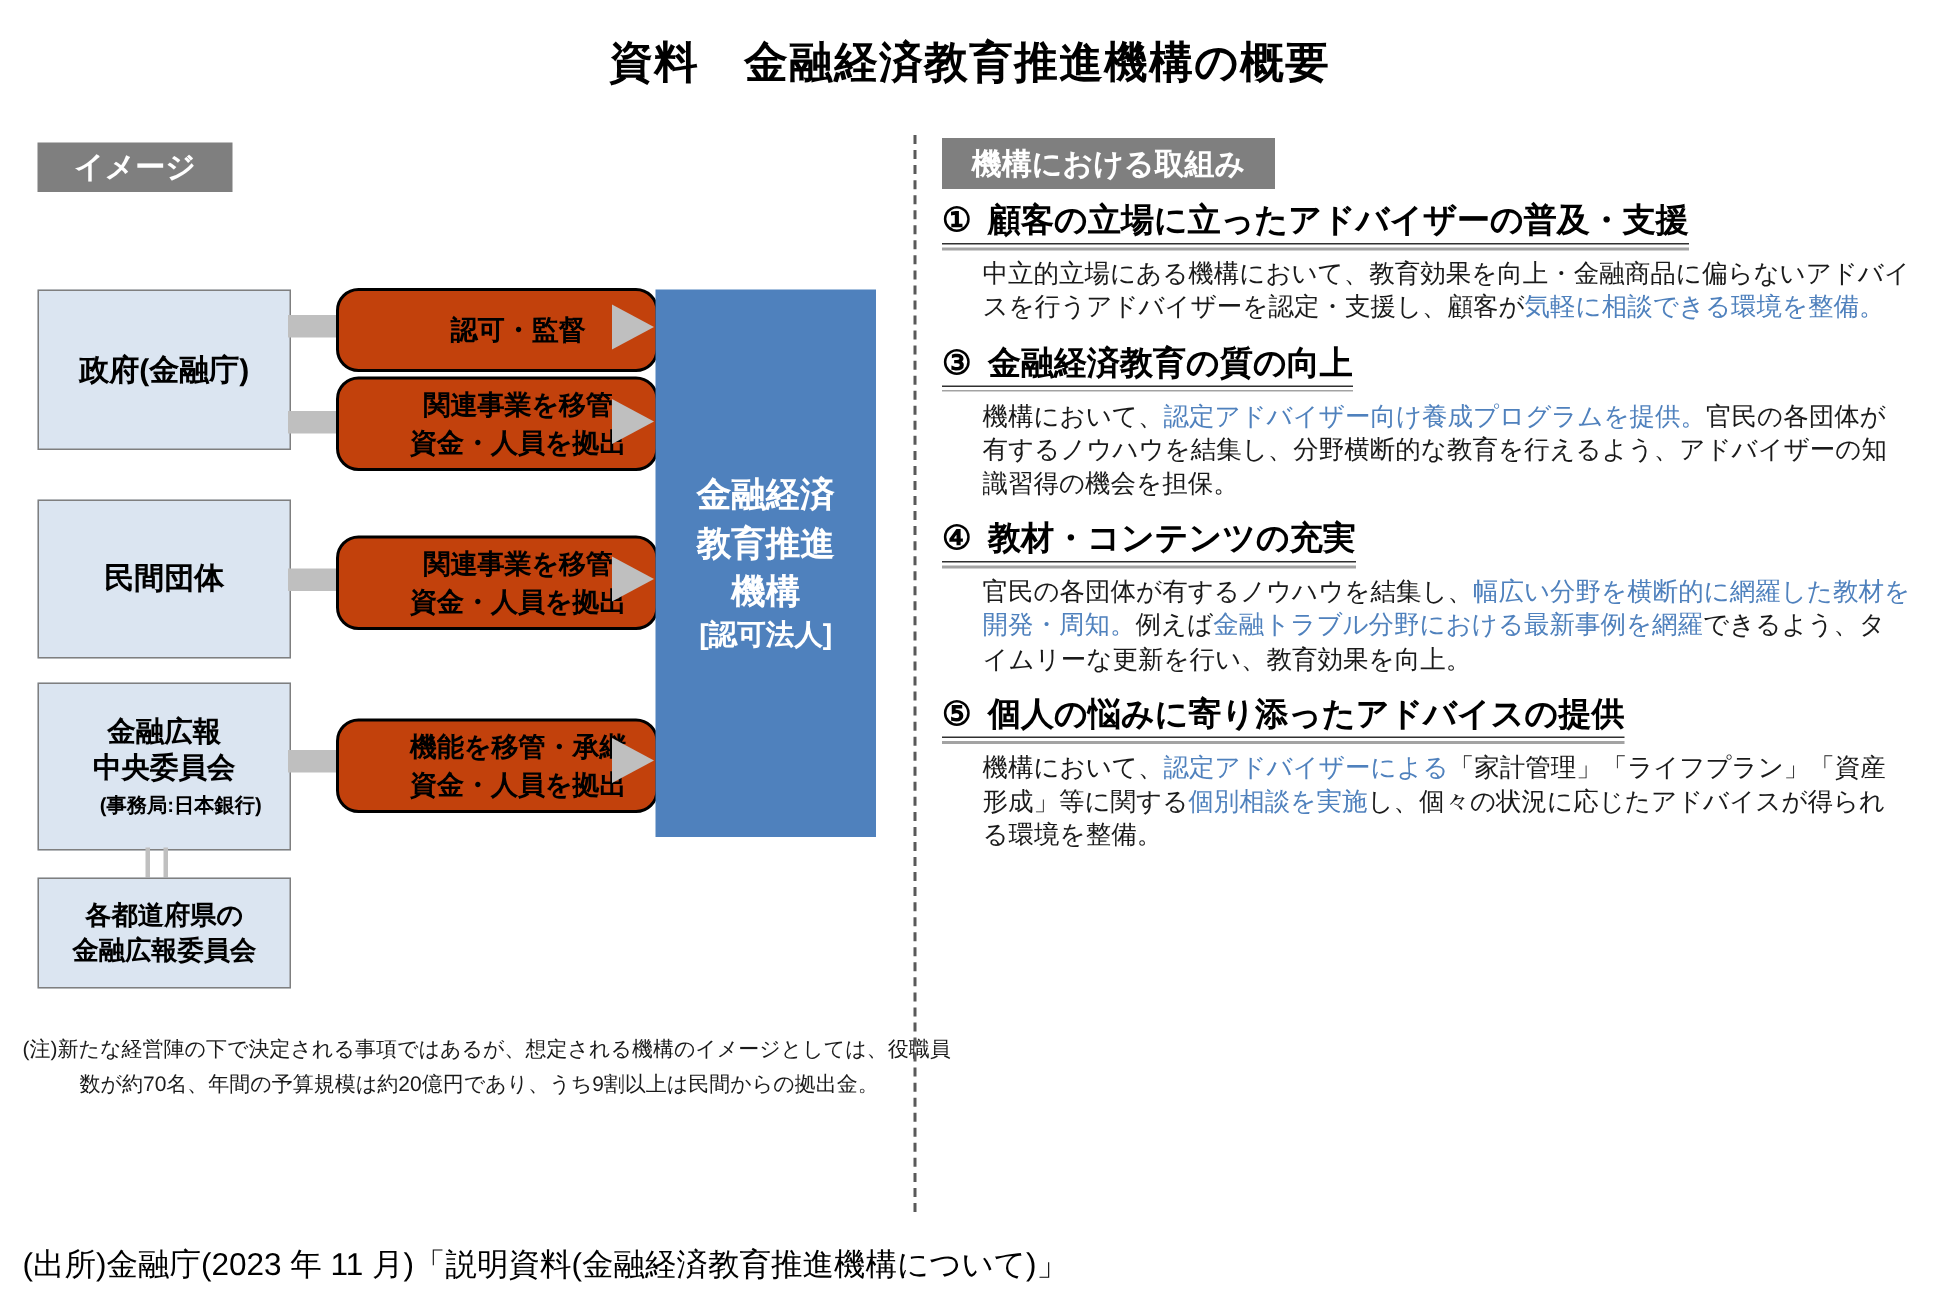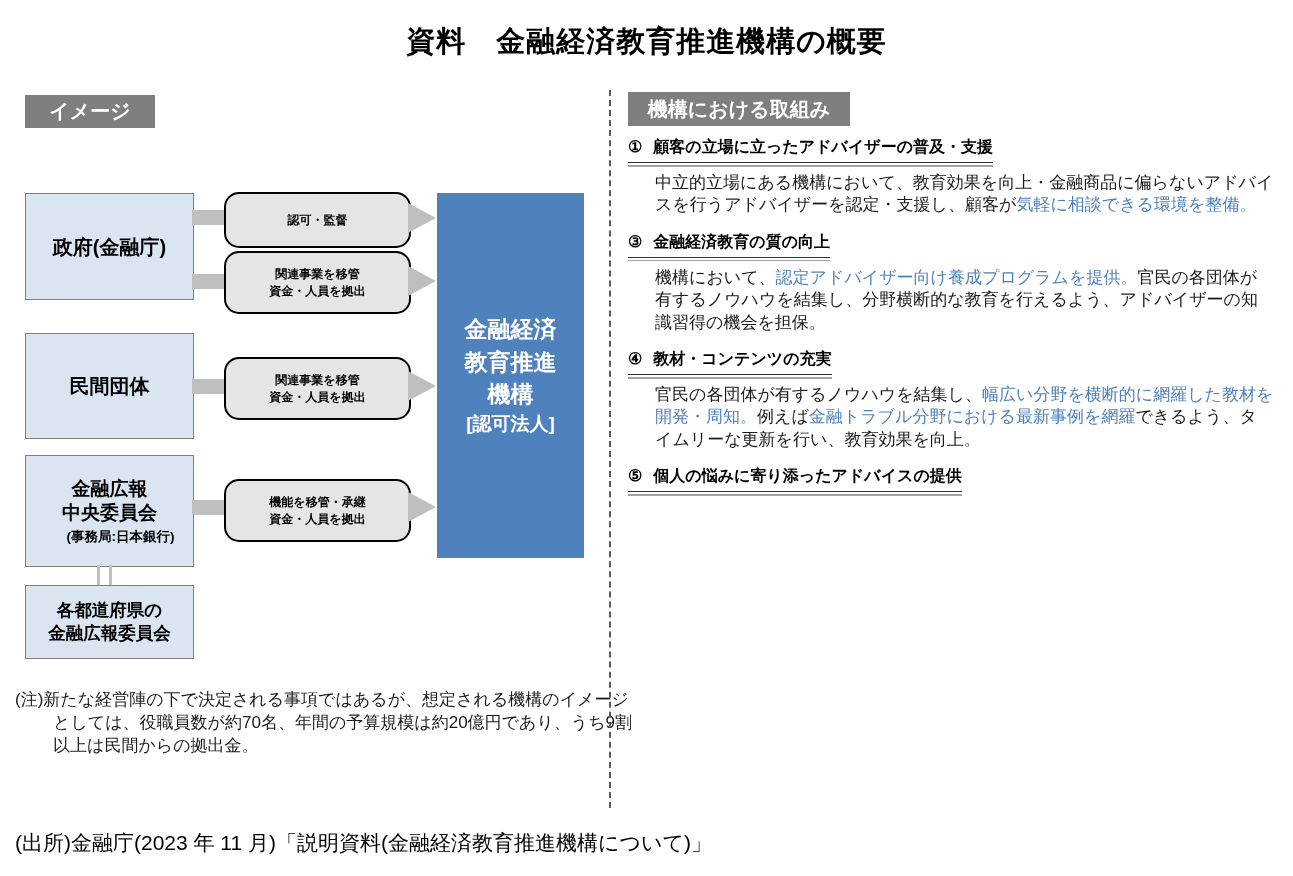--- a/index.html
+++ b/index.html
@@ -24,23 +24,23 @@
     display:flex;flex-direction:column;align-items:center;justify-content:center;
     font-weight:bold;color:#000;text-align:center;line-height:1.3;
   }
   .src-box.gov{top:193px;height:105px;font-size:20px;}
   .src-box.private{top:333px;height:104px;font-size:20px;}
   .src-box.kouhou{top:455px;height:110px;font-size:19px;}
   .src-box.kouhou .sub{font-size:13.5px;margin-top:2px;padding-left:22px;}
   .src-box.pref{top:585px;height:72px;font-size:17.5px;text-align:center;}
   
   .round-box{
-    position:absolute;left:224px;width:183px;background:#e5e5e5;border:2px solid #000;
+    position:absolute;left:224px;width:183px;background:#c2410c;border:2px solid #000;
     border-radius:15px;display:flex;flex-direction:column;align-items:center;justify-content:center;
-    font-weight:bold;font-size:12px;line-height:1.35;text-align:center;color:#000;
+    font-weight:bold;font-size:18px;line-height:1.35;text-align:center;color:#000;padding-left:28px;
   }
   .rb1{top:192px;height:52px;}
   .rb2{top:251px;height:59px;}
   .rb3{top:357px;height:59px;}
   .rb4{top:479px;height:59px;}
   
   .bar{position:absolute;left:192px;width:32px;height:15px;background:#bfbfbf;}
   .bar.b1{top:210px;} .bar.b2{top:274px;} .bar.b3{top:379px;} .bar.b4{top:500px;}
   .arrowhead{
     position:absolute;left:408px;width:0;height:0;
@@ -59,30 +59,30 @@
     display:flex;flex-direction:column;align-items:center;justify-content:center;
     color:#ffffff;font-weight:bold;text-align:center;line-height:1.4;
   }
   .center-box .big{font-size:23px;}
   .center-box .small{font-size:19px;margin-top:1px;}
   
   .divider{position:absolute;left:609px;top:90px;height:718px;width:0;border-left:2px dashed #595959;}
   
   .note{
     position:absolute;left:15px;top:688px;width:582px;
-    font-size:17px;line-height:23px;color:#1a1a1a;
+    font-size:14px;line-height:23px;color:#1a1a1a;
     padding-left:38px;text-indent:-38px;
   }
   
   .source{position:absolute;left:15px;top:829px;font-size:21px;color:#000;}
   
   .initiatives{position:absolute;left:628px;top:135px;width:646px;}
   .init-item{margin-bottom:13px;}
   .init-heading{
-    display:inline-block;position:relative;font-size:16px;font-weight:bold;color:#000;
+    display:inline-block;position:relative;font-size:22px;font-weight:bold;color:#000;
     line-height:24px;padding-bottom:3px;border-bottom:1.5px solid #303030;margin-bottom:9px;
   }
   .init-heading::after{
     content:'';position:absolute;left:0;right:0;bottom:-4.5px;height:1.5px;background:#a3a3a3;
   }
   .init-num{margin-right:11px;}
   .init-body{padding-left:27px;font-size:17px;line-height:22.4px;color:#1a1a1a;}
   .init-body .blue{color:#4f81bd;}
 </style>
 </head>
@@ -150,18 +150,18 @@
 
   <div class="note"><span>(注)</span><span>新たな経営陣の下で決定される事項ではあるが、想定される機構のイメージとしては、役職員数が約70名、年間の予算規模は約20億円であり、うち9割以上は民間からの拠出金。</span></div>
 
   <div class="divider"></div>
 
   <div class="chip right">機構における取組み</div>
   <div class="initiatives">
       <div class="init-item"><div class="init-heading"><span class="init-num">①</span><span>顧客の立場に立ったアドバイザーの普及・支援</span></div><div class="init-body"><span>中立的立場にある機構において、教育効果を向上・金融商品に偏らないアドバイスを行うアドバイザーを認定・支援し、顧客が</span><span class="blue">気軽に相談できる環境を整備。</span></div></div>
       <div class="init-item"><div class="init-heading"><span class="init-num">③</span><span>金融経済教育の質の向上</span></div><div class="init-body"><span>機構において、</span><span class="blue">認定アドバイザー向け養成プログラムを提供。</span><span>官民の各団体が有するノウハウを結集し、分野横断的な教育を行えるよう、アドバイザーの知識習得の機会を担保。</span></div></div>
       <div class="init-item"><div class="init-heading"><span class="init-num">④</span><span>教材・コンテンツの充実</span></div><div class="init-body"><span>官民の各団体が有するノウハウを結集し、</span><span class="blue">幅広い分野を横断的に網羅した教材を開発・周知。</span><span>例えば</span><span class="blue">金融トラブル分野における最新事例を網羅</span><span>できるよう、タイムリーな更新を行い、教育効果を向上。</span></div></div>
-      <div class="init-item"><div class="init-heading"><span class="init-num">⑤</span><span>個人の悩みに寄り添ったアドバイスの提供</span></div></div>
+      <div class="init-item"><div class="init-heading"><span class="init-num">⑤</span><span>個人の悩みに寄り添ったアドバイスの提供</span></div><div class="init-body"><span>機構において、</span><span class="blue">認定アドバイザーによる</span><span>「家計管理」「ライフプラン」「資産形成」等に関する</span><span class="blue">個別相談を実施</span><span>し、個々の状況に応じたアドバイスが得られる環境を整備。</span></div></div>
     </div>
 
   <div class="source">(出所)金融庁(2023 年 11 月)「説明資料(金融経済教育推進機構について)」</div>
 
 </div>
 
 </body></html>

